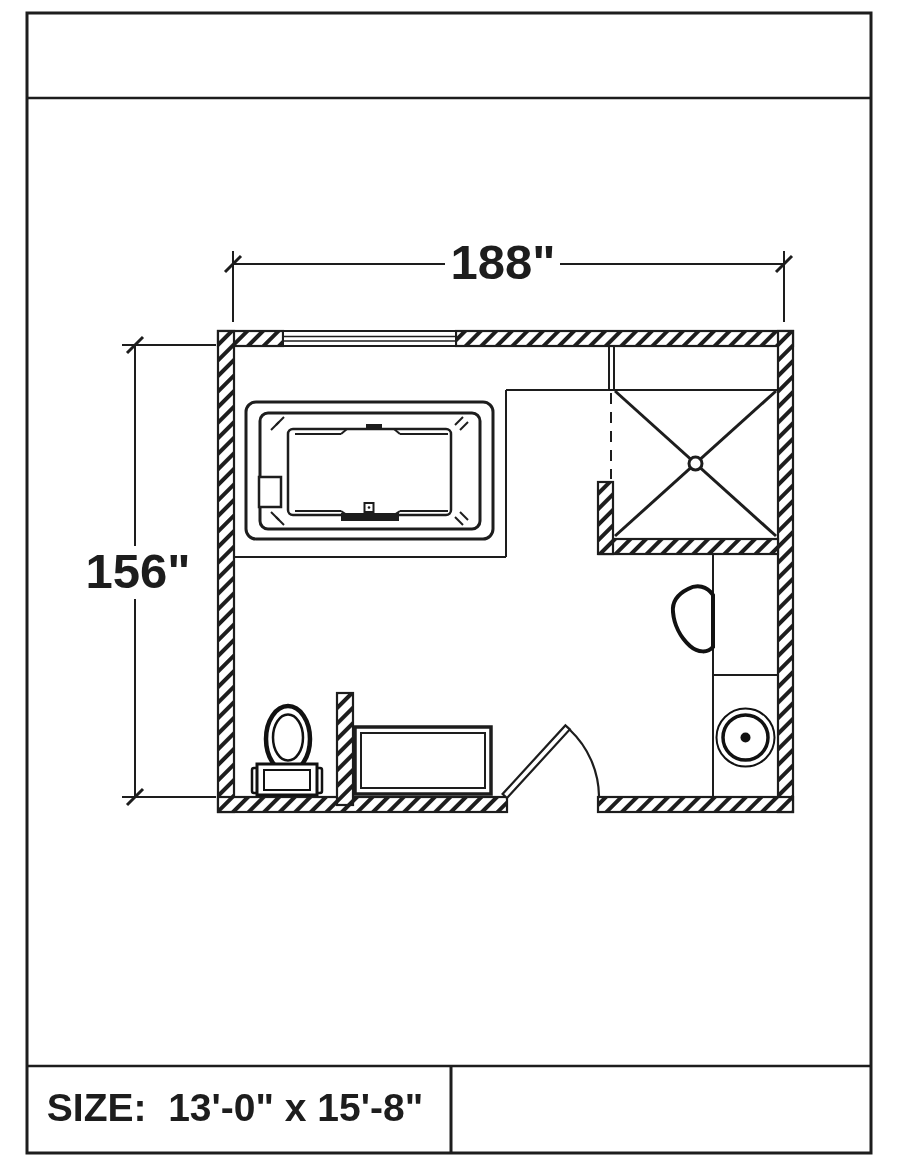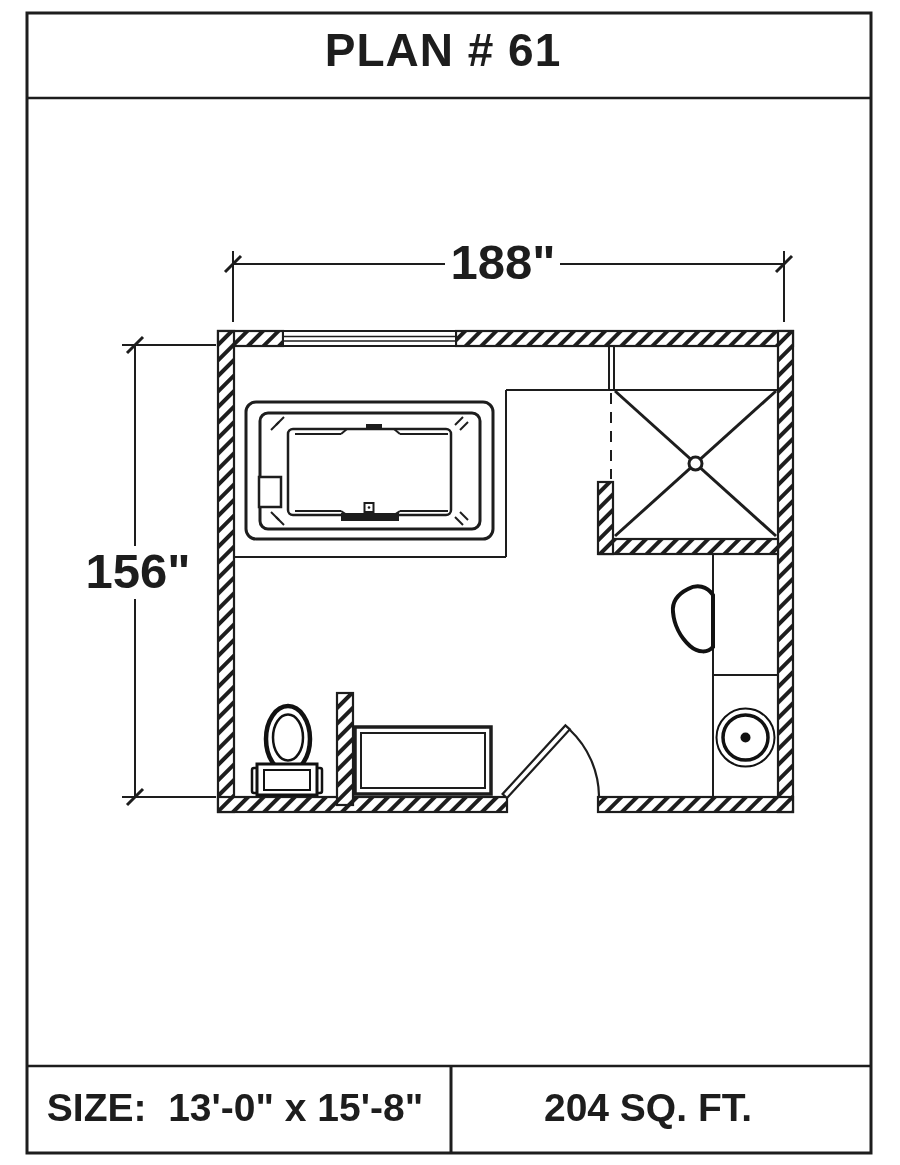--- a/index.html
+++ b/index.html
@@ -139,19 +139,17 @@
   <g stroke="#1d1d1d" fill="none">
     <line x1="135" y1="345" x2="135" y2="546" stroke-width="2"></line>
     <line x1="135" y1="599" x2="135" y2="797" stroke-width="2"></line>
     <line x1="122" y1="345" x2="216" y2="345" stroke-width="2"></line>
     <line x1="122" y1="797" x2="216" y2="797" stroke-width="2"></line>
     <line x1="127" y1="353" x2="143" y2="337" stroke-width="3"></line>
     <line x1="127" y1="805" x2="143" y2="789" stroke-width="3"></line>
   </g>
 </svg>
 
-<div class="txt title-txt" style="left:443px;top:50px;">PLAN # 61</div>
 <div class="txt dim-txt" style="left:503px;top:262px;">188"</div>
 <div class="txt dim-txt" style="left:138px;top:571px;">156"</div>
 <div class="txt footer-txt" style="left:235px;top:1107px;">SIZE:  13'-0" x 15'-8"</div>
-<div class="txt footer-txt" style="left:648px;top:1107px;">204 SQ. FT.</div>
 
 </div>
 
 </body></html>

